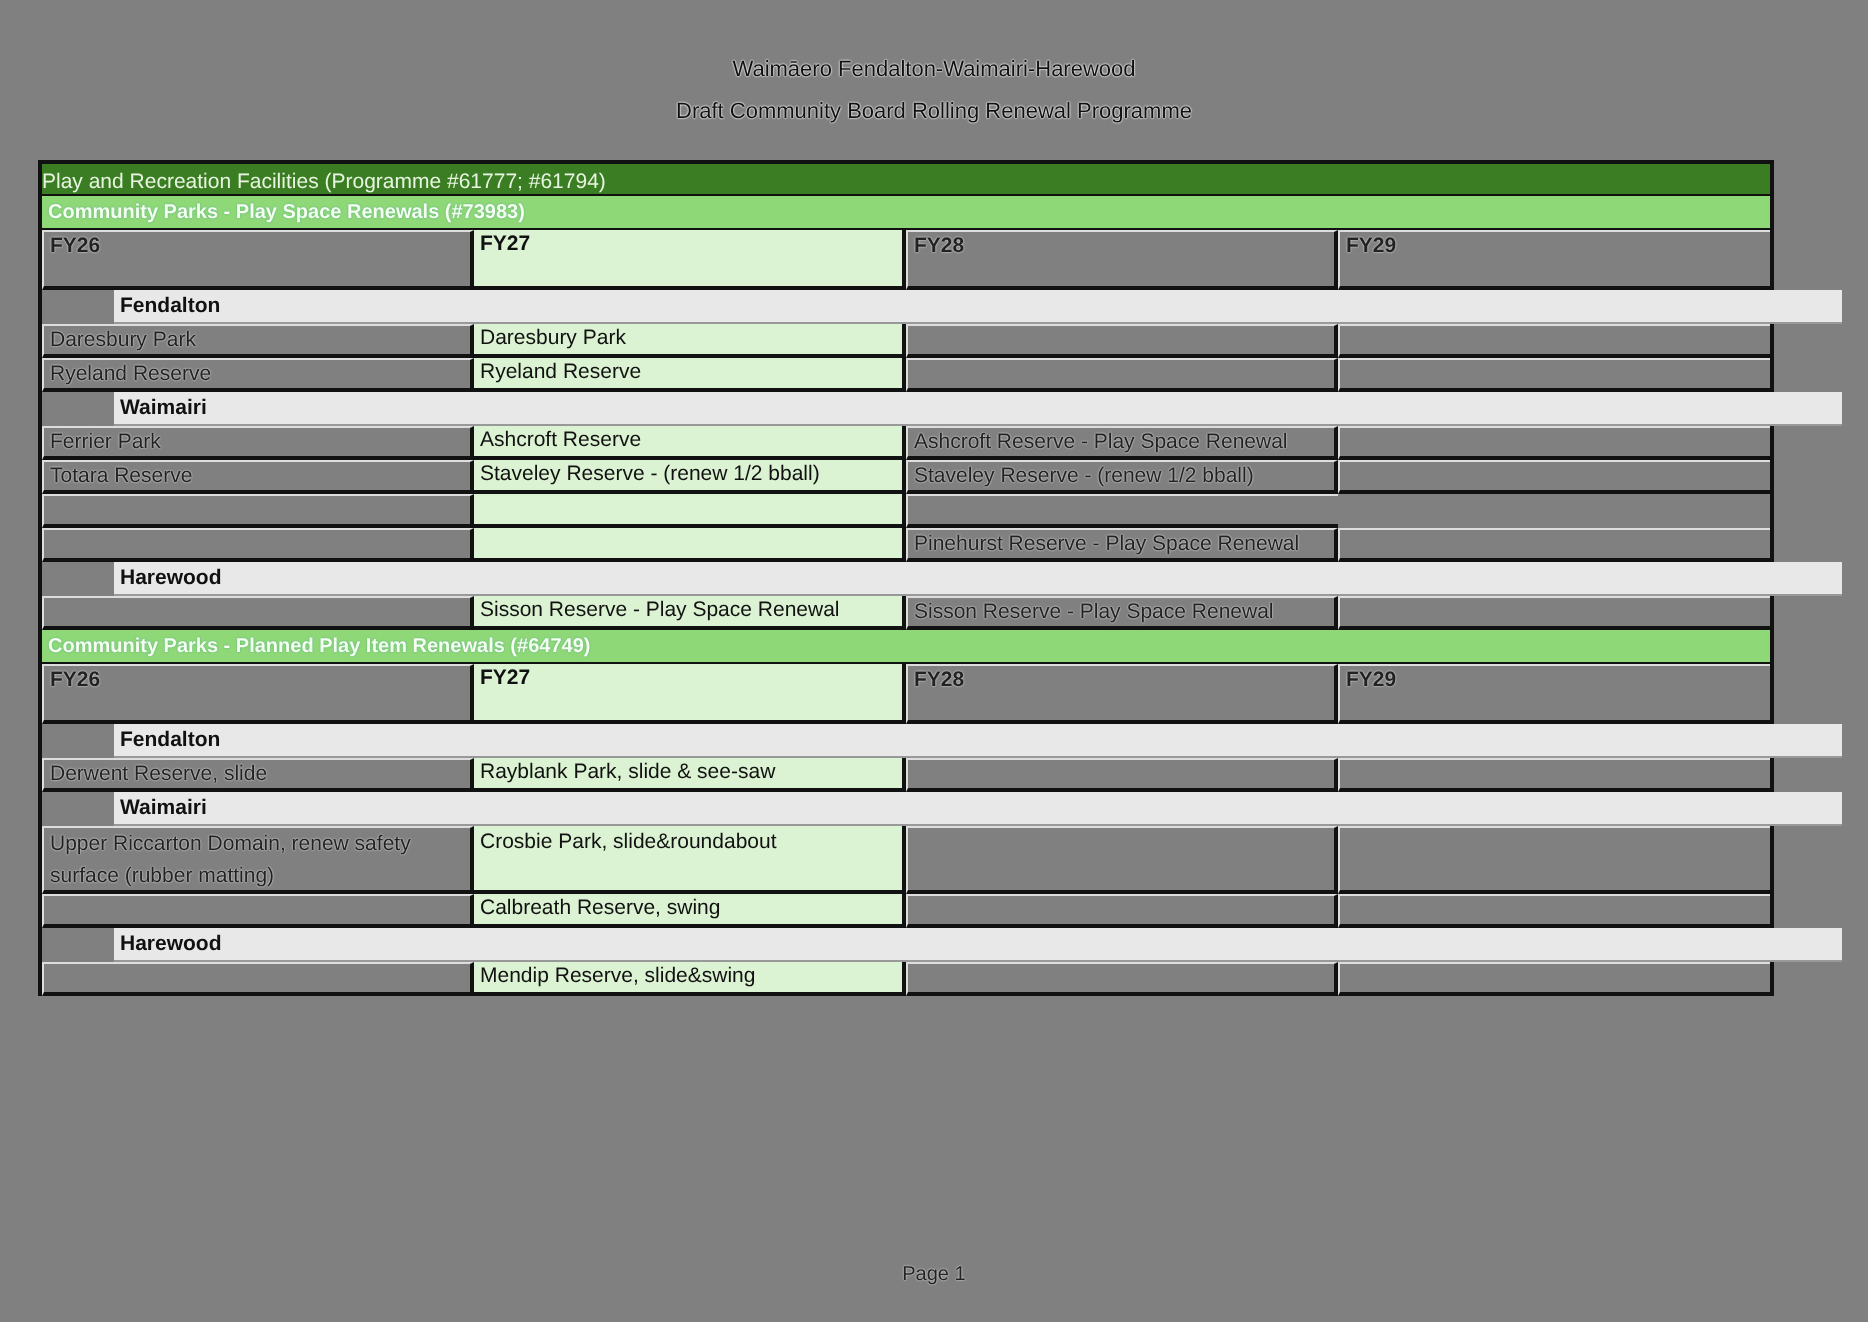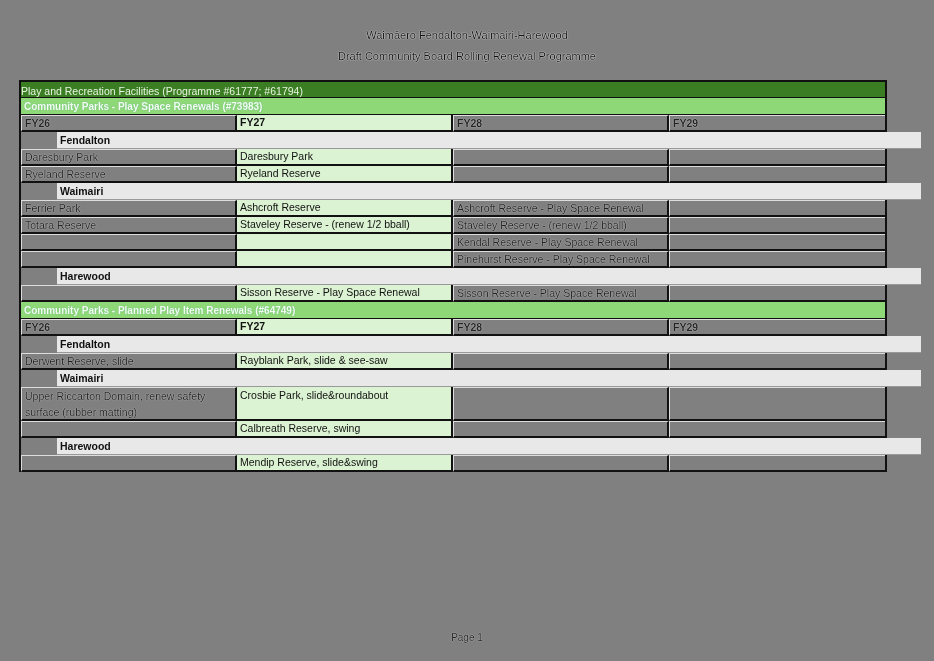--- a/index.html
+++ b/index.html
@@ -33,21 +33,21 @@
     border-right: 2px solid #111; border-bottom: 2px solid #111; line-height: 15px;
     overflow: hidden; white-space: nowrap;
   }
   .cell:last-child { border-right: none; }
   .c1 { width: 216px; }
   .c2 { width: 216px; }
   .c3 { width: 216px; }
   .c4 { width: 216px; }
   .grey { background: #808080; color: #222; text-shadow: 0 0 1px #fff; border-left: 1px solid #ddd; border-top: 1px solid #ddd; }
   .green { background: #dbf3d2; color: #111; }
-  .hdr { font-weight: bold; height: 17px; }
+  .hdr { font-weight: bold; height: 30px; }
   .area {
     height: 17px; background: #e8e8e8; color: #111; font-weight: bold; font-size: 10.5px;
     line-height: 17px; padding-left: 3px; border-bottom: 1px solid #999; box-sizing: border-box; margin-left: 36px;
   }
   .r17 { height: 17px; }
   .r34 { height: 34px; white-space: normal; line-height: 16px; }
   .footer {
     position: absolute; top: 632px; left: 0; width: 934px; text-align: center;
     font-size: 10px; color: #222; text-shadow: 0 0 1px #fff;
   }
@@ -92,21 +92,20 @@
   </div>
   <div class="row">
     <div class="cell c1 grey r17">Totara Reserve</div>
     <div class="cell c2 green r17">Staveley Reserve - (renew 1/2 bball)</div>
     <div class="cell c3 grey r17">Staveley Reserve - (renew 1/2 bball)</div>
     <div class="cell c4 grey r17"></div>
   </div>
   <div class="row">
     <div class="cell c1 grey r17"></div>
     <div class="cell c2 green r17"></div>
-    <div class="cell c3 grey r17">Kendal Reserve - Play Space Renewal</div>
     <div class="cell c4 grey r17"></div>
   </div>
   <div class="row">
     <div class="cell c1 grey r17"></div>
     <div class="cell c2 green r17"></div>
     <div class="cell c3 grey r17">Pinehurst Reserve - Play Space Renewal</div>
     <div class="cell c4 grey r17"></div>
   </div>
 
   <div class="row area">Harewood</div>

